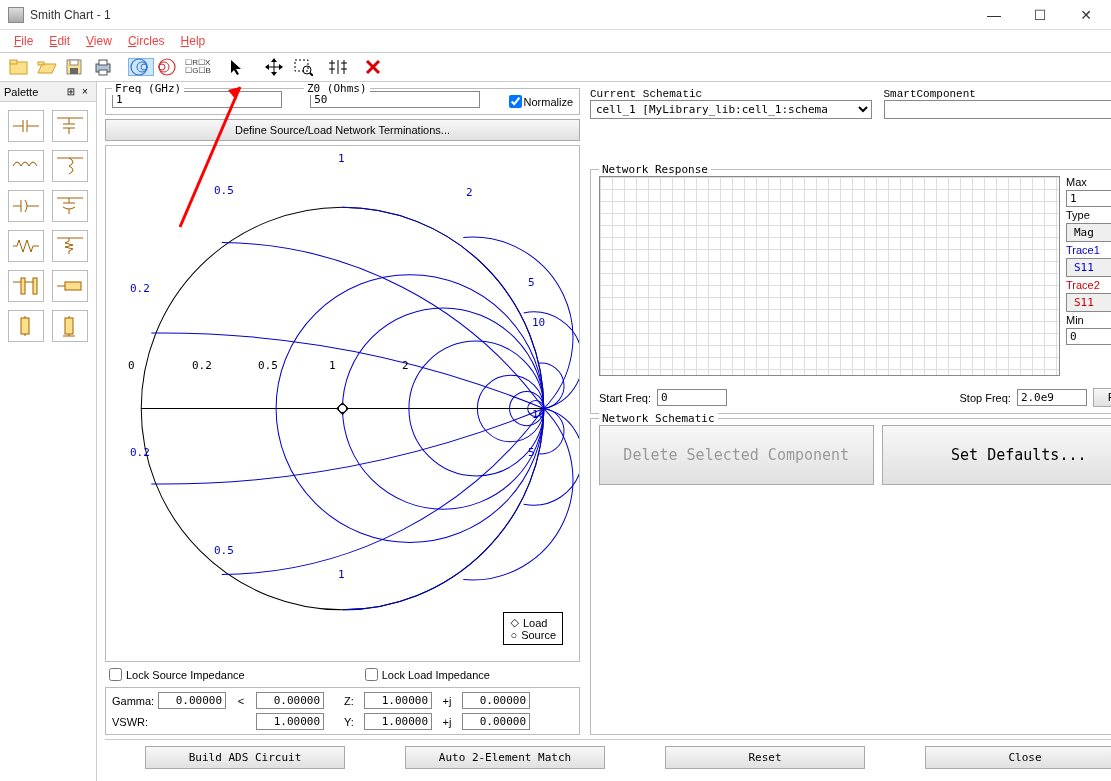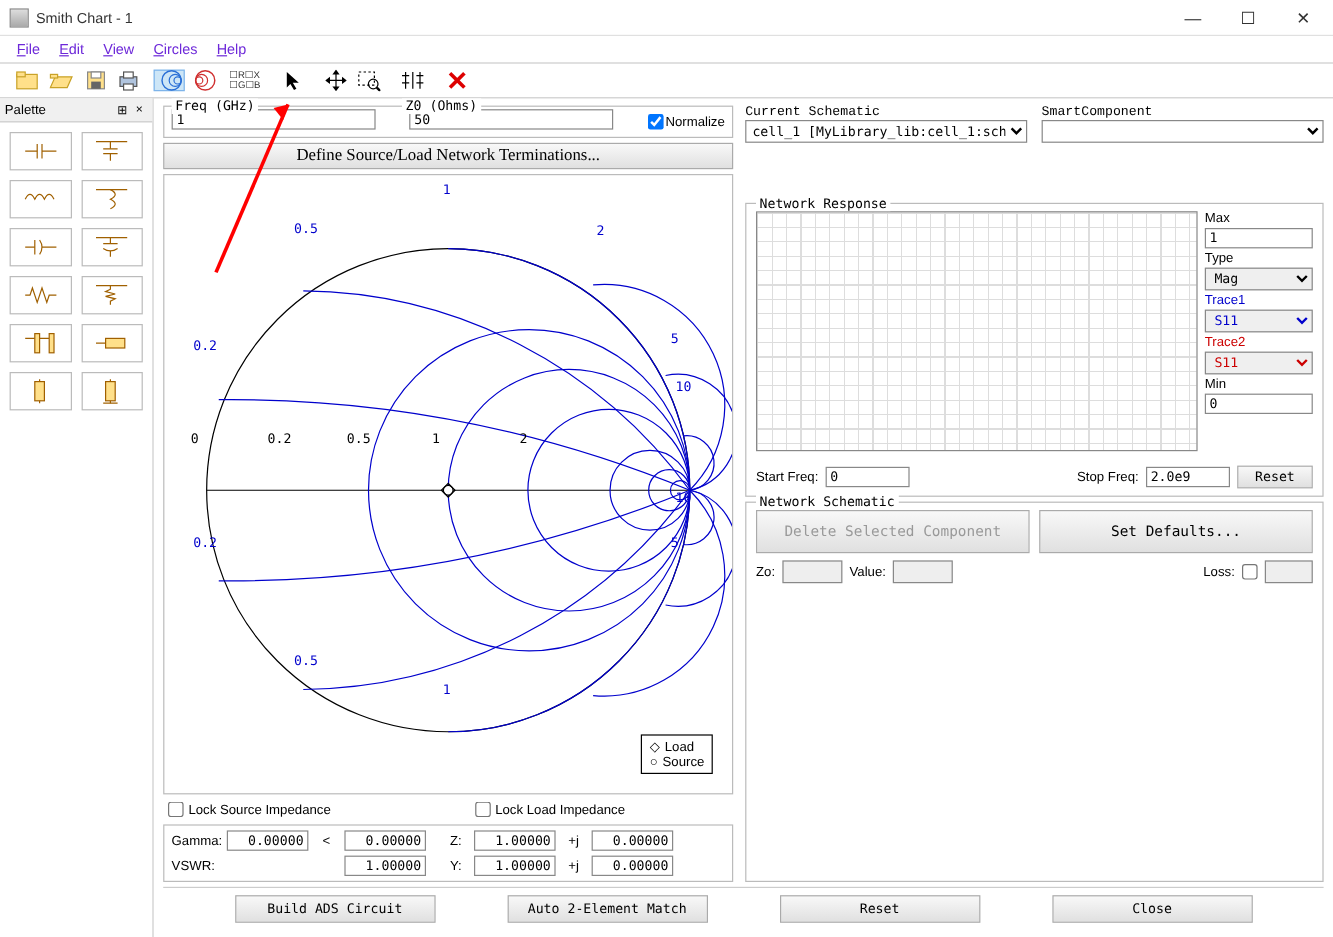--- a/index.html
+++ b/index.html
@@ -7,26 +7,26 @@
 
 
 .titlebar { height: 30px; display: flex; align-items: center; padding: 0 2px; background: #fff; border-bottom: 1px solid #e0e0e0; }
 .titlebar .app-icon { width: 16px; height: 16px; margin: 0 6px; border: 1px solid #888; background: linear-gradient(#ddd,#aaa); }
 .titlebar .title { flex: 0 0 auto; font-size: 12px; color: #333; }
 .titlebar .spacer { flex: 1; }
 .titlebar .winbtn { width: 46px; height: 30px; display: flex; align-items: center; justify-content: center; font-size: 14px; color: #333; }
 
 
 .menubar { height: 22px; display: flex; align-items: center; padding: 0 8px; gap: 4px; background: #fff; }
-.menubar .menu { padding: 2px 6px; font-size: 12px; color: #6d28d9; }
+.menubar .menu { padding: 2px 6px; font-size: 12px; color: #ef4444; }
 .menubar .menu u { text-decoration: underline; }
 
 
 .toolbar { height: 30px; display: flex; align-items: center; padding: 2px 8px; gap: 2px; background: #fff; border-top: 1px solid #ccc; border-bottom: 1px solid #ccc; }
-.toolbar .tbtn { width: 26px; height: 18px; display: flex; align-items: center; justify-content: flex-end; border: 1px solid transparent; }
+.toolbar .tbtn { width: 26px; height: 18px; display: flex; align-items: center; justify-content: flex-start; border: 1px solid transparent; }
 .toolbar .tbtn.sel { background: #cde6f7; border: 1px solid #7eb4ea; }
 .toolbar .sep { width: 6px; }
 
 
 .main { display: flex; height: calc(781px - 30px - 22px - 30px); }
 
 
 .palette-wrap { width: 128px; border-right: 1px solid #ccc; display: flex; flex-direction: column; }
 .palette-head { height: 20px; display: flex; align-items: center; padding: 0 4px; background: #f0f0f0; border-bottom: 1px solid #ccc; font-size: 11px; }
 .palette-head .spacer { flex: 1; }
@@ -40,21 +40,21 @@
 .row { display: flex; gap: 10px; flex: 1; min-height: 0; }
 
 
 .leftcol { width: 475px; display: flex; flex-direction: column; gap: 4px; }
 .freq-group { border: 1px solid #bbb; padding: 2px 6px 6px 6px; position: relative; display: flex; gap: 6px; align-items: flex-end; }
 .freq-group .lbl { font-size: 11px; position: absolute; top: -7px; background: #fff; padding: 0 3px; color: #000; font-family: monospace; }
 .freq-group .field { display: flex; flex-direction: column; }
 .freq-group input[type=text] { font-family: monospace; font-size: 11px; padding: 1px 3px; border: 1px solid #888; }
 .freq-group .norm { display: flex; align-items: center; gap: 2px; font-family: monospace; font-size: 11px; }
 
-.define-btn { width: 100%; height: 22px; background: linear-gradient(#f8f8f8,#e0e0e0); border: 1px solid #aaa; font-family: Liberation Serif, serif; font-size: 14px; text-align: center; line-height: 20px; }
+.define-btn { width: 100%; height: 22px; background: linear-gradient(#f8f8f8,#e0e0e0); border: 1px solid #aaa; font-family: Liberation Sans, sans-serif; font-size: 11px; text-align: center; line-height: 20px; }
 
 .smith-area { flex: 1; border: 1px solid #bbb; background: #fff; position: relative; min-height: 440px; }
 
 .lock-row { display: flex; gap: 20px; padding: 2px 4px; }
 .lock-row label { display: flex; align-items: center; gap: 4px; font-family: monospace; font-size: 11px; }
 
 .params-box { border: 1px solid #bbb; padding: 4px 6px; display: flex; gap: 20px; }
 .params-col { display: flex; flex-direction: column; gap: 4px; }
 .prow { display: flex; align-items: center; gap: 6px; font-family: monospace; font-size: 11px; }
 .prow .plbl { width: 40px; }
@@ -85,28 +85,28 @@
 .freqrow button { padding: 2px 14px; font-family: monospace; font-size: 11px; background: linear-gradient(#f8f8f8,#e0e0e0); border: 1px solid #aaa; }
 
 .netsch-group { border: 1px solid #bbb; padding: 6px 8px; position: relative; flex: 1; display: flex; flex-direction: column; gap: 6px; min-height: 0; }
 .netsch-group .glbl { position: absolute; top: -7px; left: 8px; background: #fff; padding: 0 3px; font-family: monospace; font-size: 11px; }
 .schem-view { flex: 1; border: 1px solid #888; background: #fff; position: relative; overflow: hidden; }
 .schem-scroll-v { position: absolute; right: 0; top: 0; bottom: 17px; width: 17px; background: #f0f0f0; border-left: 1px solid #ccc; }
 .schem-scroll-v .thumb { position: absolute; top: 40%; height: 28px; width: 100%; background: #c0c0c0; }
 .schem-scroll-h { position: absolute; left: 0; right: 17px; bottom: 0; height: 17px; background: #f0f0f0; border-top: 1px solid #ccc; display: flex; align-items: center; justify-content: space-between; padding: 0 2px; }
 .schem-scroll-h .thumb { position: absolute; left: 40%; width: 40px; height: 100%; background: #c0c0c0; }
 .schem-actions { display: flex; gap: 8px; }
-.schem-actions button { flex: 1; padding: 10px; font-family: monospace; font-size: 12px; background: linear-gradient(#f8f8f8,#e0e0e0); border: 1px solid #aaa; }
+.schem-actions button { flex: 1; padding: 20px; font-family: monospace; font-size: 15px; background: linear-gradient(#f8f8f8,#e0e0e0); border: 1px solid #aaa; }
 .schem-actions button.disabled { color: #999; }
 .schem-vals { display: flex; align-items: center; gap: 6px; font-family: monospace; font-size: 11px; }
 .schem-vals input[type=text] { width: 50px; border: 1px solid #888; padding: 1px; }
 
 
 .bottom-row { display: flex; gap: 60px; justify-content: center; padding: 6px 40px; border-top: 1px solid #ccc; }
-.bottom-row button { width: 167px; padding: 4px; font-family: monospace; font-size: 11px; background: linear-gradient(#f8f8f8,#e0e0e0); border: 1px solid #aaa; }
+.bottom-row button { width: 200px; padding: 4px; font-family: monospace; font-size: 11px; background: linear-gradient(#f8f8f8,#e0e0e0); border: 1px solid #aaa; }
 
 
 .sc-label { position: absolute; font-family: monospace; font-size: 11px; color: #0000cc; }
 .sc-label.blk { color: #000; }
 .legend-box { position: absolute; right: 16px; bottom: 16px; border: 1px solid #000; background: #fff; padding: 3px 6px; font-family: monospace; font-size: 11px; }
 .legend-box .lrow { display: flex; align-items: center; gap: 4px; }
 
 
 .arrow { position: absolute; pointer-events: none; }
 </style>
@@ -484,30 +484,20 @@
             <button>Reset</button>
           </div>
         </div>
 
         <div class="netsch-group">
           <span class="glbl">Network Schematic</span>
           <div class="schem-actions">
             <button class="disabled">Delete Selected Component</button>
             <button>Set Defaults...</button>
           </div>
-          <div class="schem-vals">
-            <span>Zo:</span>
-            <input type="text" disabled="" style="background: rgb(238, 238, 238);">
-            <span>Value:</span>
-            <input type="text" disabled="" style="background: rgb(238, 238, 238);">
-            <span style="flex:1;"></span>
-            <span>Loss:</span>
-            <input type="checkbox" style="">
-            <input type="text" disabled="" style="background: rgb(238, 238, 238); width: 40px;">
-          </div>
         </div>
       </div>
     </div>
 
     <div class="bottom-row">
       <button>Build ADS Circuit</button>
       <button>Auto 2-Element Match</button>
       <button>Reset</button>
       <button>Close</button>
     </div>

